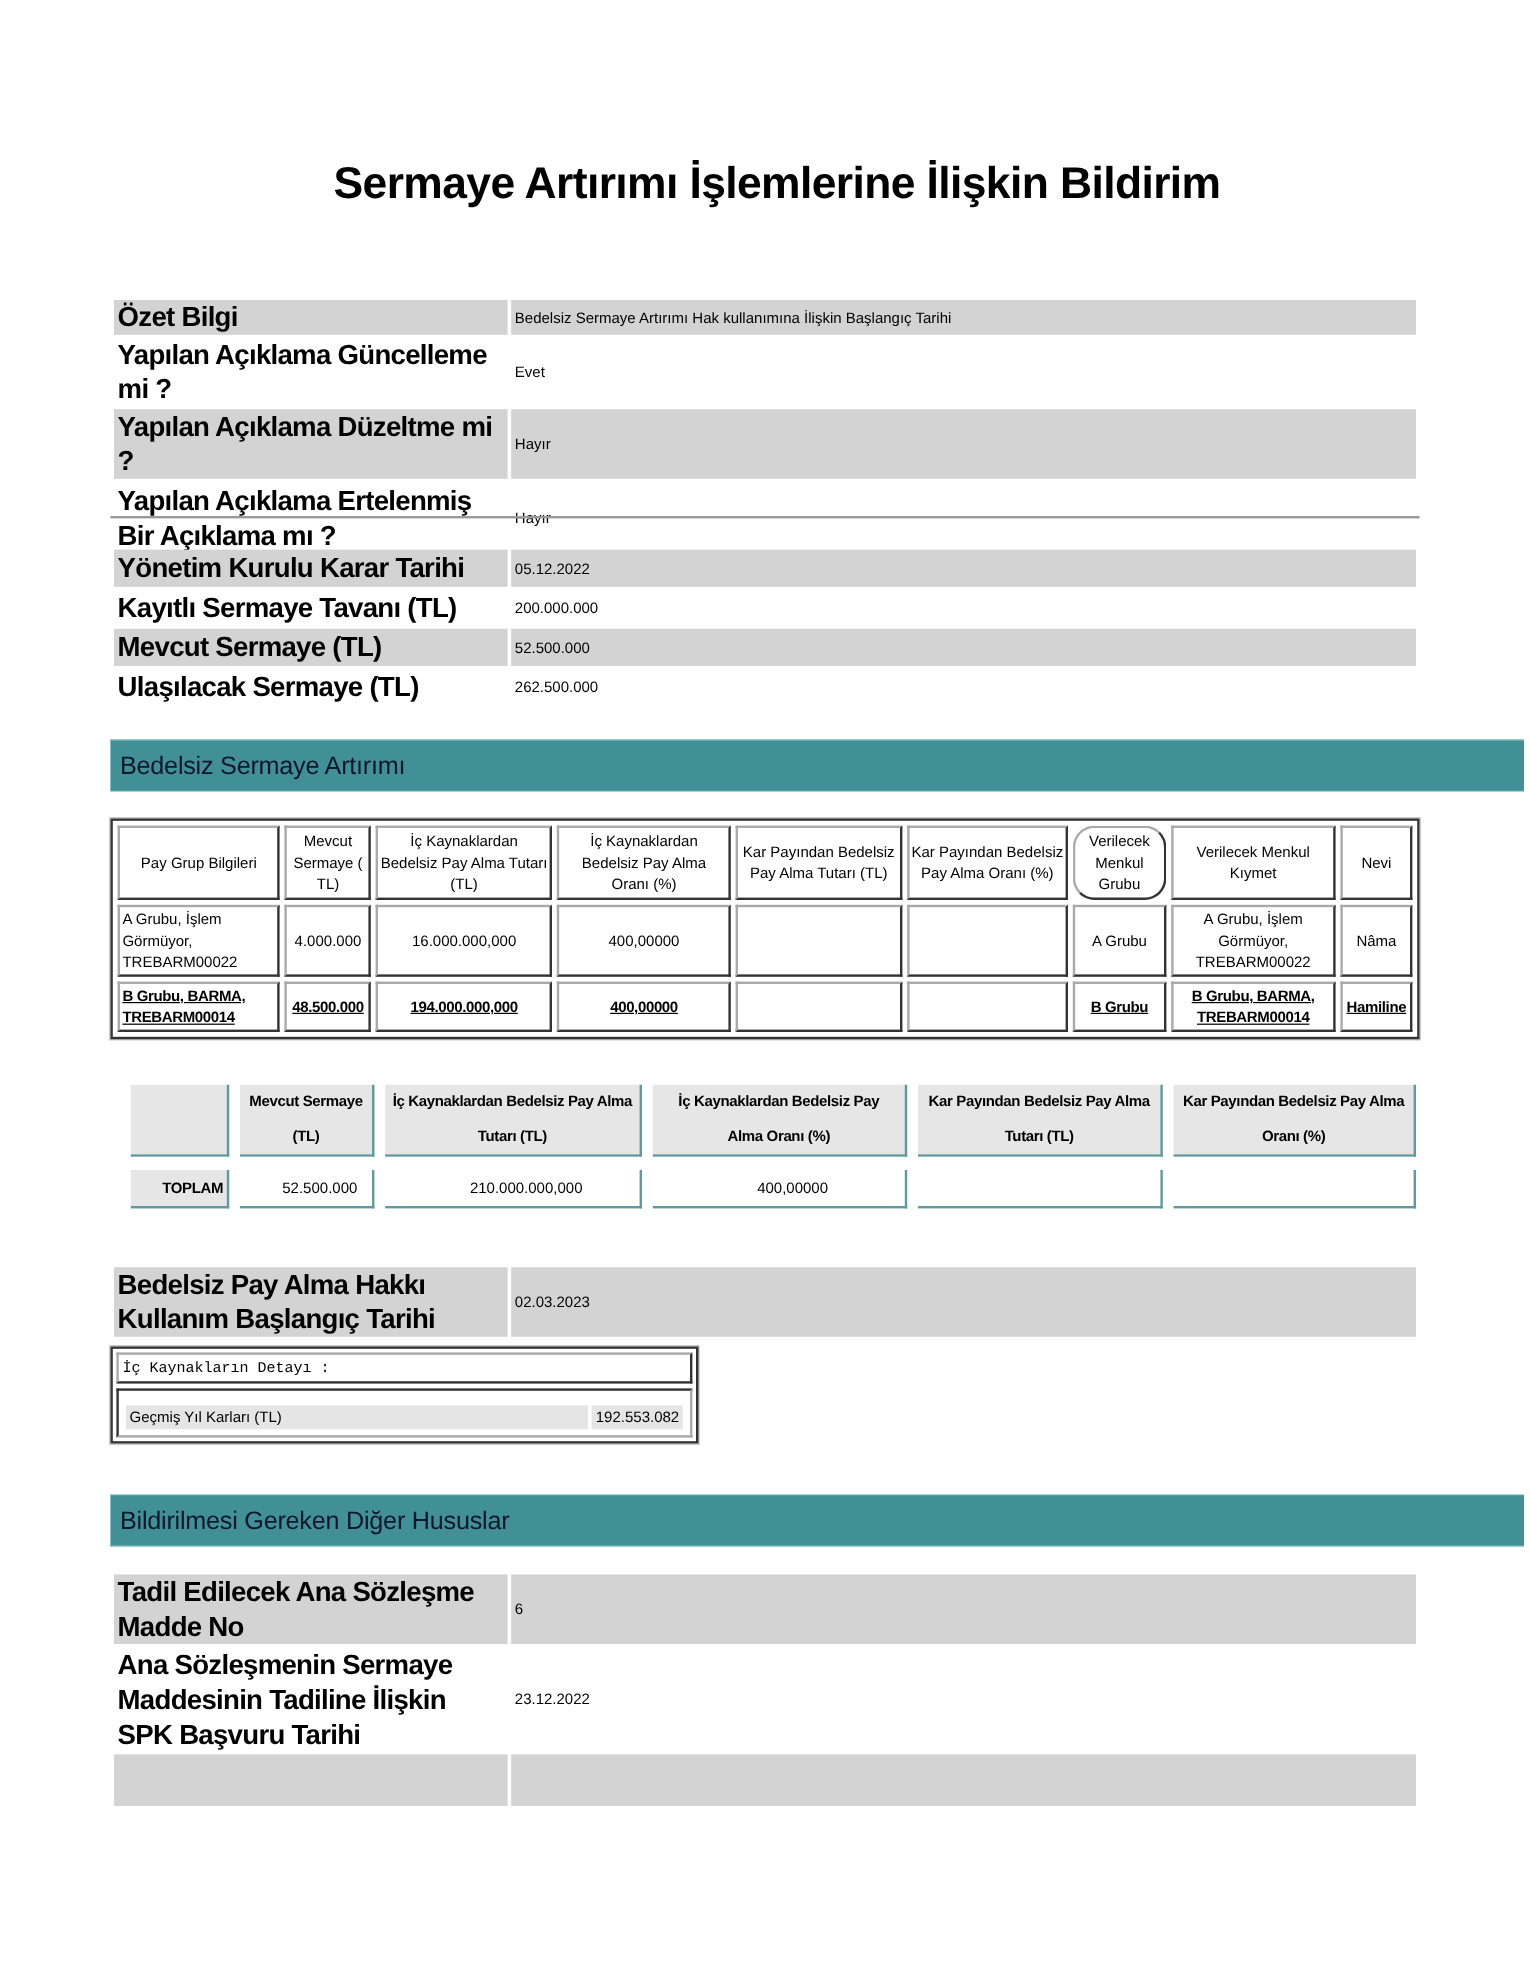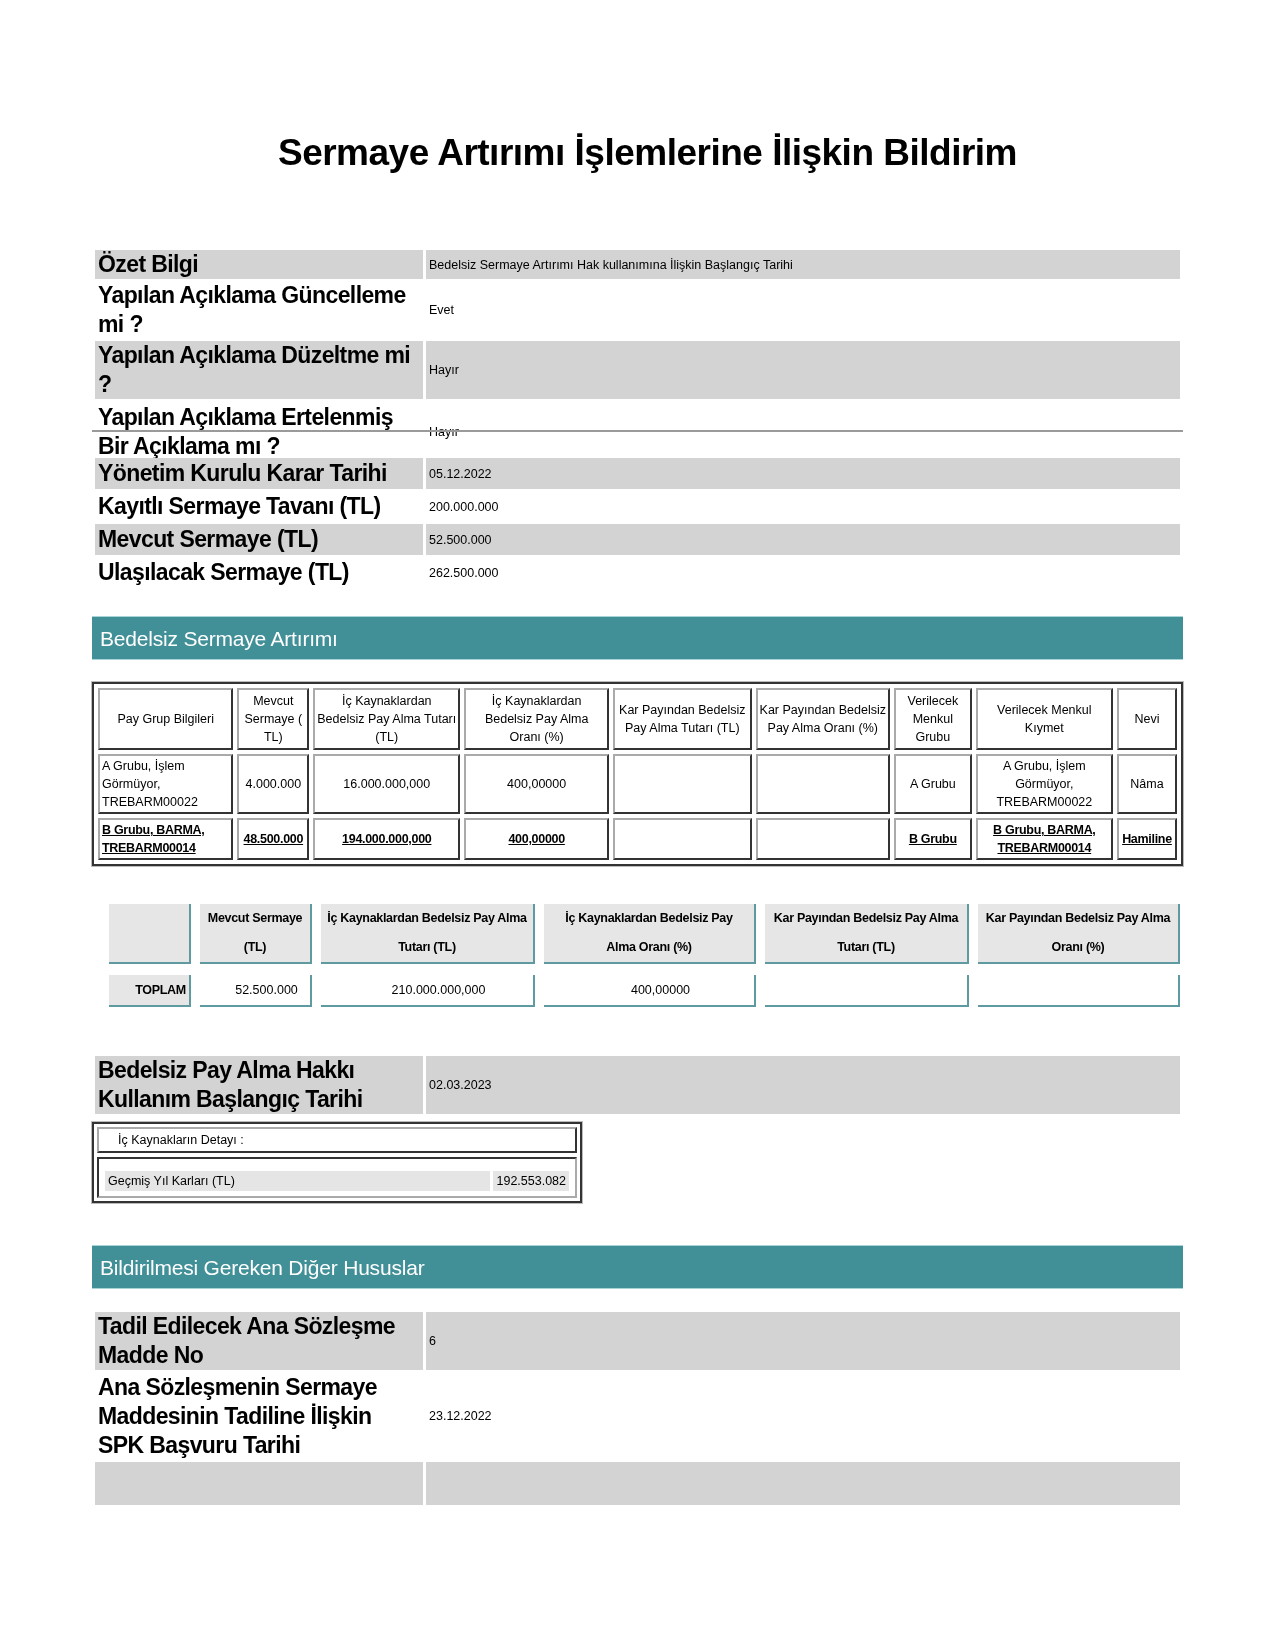--- a/index.html
+++ b/index.html
@@ -7,35 +7,35 @@
   .page-title { position: absolute; left: 0; width: 1295px; top: 132px; text-align: center; font-size: 37px; font-weight: bold; letter-spacing: -0.5px; }
 
   .kv { position: absolute; left: 92px; width: 1091px; border-collapse: separate; border-spacing: 3px 2px; }
   .kv td { padding: 0 3px; vertical-align: middle; }
   .kv td.k { width: 322px; font-size: 23px; font-weight: bold; letter-spacing: -0.6px; line-height: 29px; }
   .kv td.v { font-size: 12.5px; margin-top: 18px; }
   .kv tr.shaded td { background: #d3d3d3; }
 
   .hr { position: absolute; left: 92px; width: 1091px; height: 0; border-top: 2px solid #9a9a9a; }
 
-  .section-bar { position: absolute; left: 92px; width: 1091px; height: 44px; background: #418f97; border-top: 1px solid #a9d4d8; border-bottom: 1px solid #a9d4d8; color: #ffffff; font-size: 21px; line-height: 44px; padding-left: 8px; box-sizing: border-box; letter-spacing: -0.2px; }
+  .section-bar { position: absolute; left: 92px; width: 1178px; height: 44px; background: #418f97; border-top: 1px solid #a9d4d8; border-bottom: 1px solid #a9d4d8; color: #0f172a; font-size: 21px; line-height: 44px; padding-left: 8px; box-sizing: border-box; letter-spacing: -0.2px; }
 
   .grp { position: absolute; left: 92px; top: 682px; width: 1091px; border: 2px solid #333; border-collapse: separate; border-spacing: 4px; font-size: 12.5px; box-shadow: 0 0 0 1px #bbb; }
   .grp td { border: 2px solid; border-color: #aaa #333 #333 #aaa; text-align: center; vertical-align: middle; padding: 1px 2px; line-height: 18px; }
   .grp td.left { text-align: left; }
   .grp tr.bold td { font-weight: bold; letter-spacing: -0.3px; }
 
   .tot { position: absolute; left: 100px; top: 904px; border-collapse: separate; border-spacing: 9px 0; font-size: 12.5px; }
   .tot th { background: #e6e6e6; font-weight: bold; letter-spacing: -0.3px; line-height: 29px; height: 58px; padding: 0 6px; border-right: 2px solid #5f9aa0; border-bottom: 2px solid #5f9aa0; text-align: center; vertical-align: middle; }
   .tot tr.spacer td { height: 9px; border: none; }
   .tot td { height: 28px; text-align: center; vertical-align: middle; border-right: 2px solid #5f9aa0; border-bottom: 2px solid #5f9aa0; background: #fff; padding-left: 24px; }
   .tot td.lbl { background: #e6e6e6; font-weight: bold; letter-spacing: -0.3px; }
 
   .detail { position: absolute; left: 92px; top: 1122px; width: 490px; border: 2px solid #333; box-shadow: 0 0 0 1px #bbb; padding: 3px; box-sizing: border-box; font-size: 12.5px; }
-  .detail .head { border: 2px solid; border-color: #aaa #333 #333 #aaa; padding: 2px 19px; line-height: 18px; }
+  .detail .head { border: 2px solid; border-color: #aaa #333 #333 #aaa; padding: 2px 3px; line-height: 18px; font-family: Liberation Mono, monospace; }
   .detail .body { margin-top: 4px; border: 2px solid; border-color: #333 #aaa #aaa #333; padding: 10px 3px 3px 3px; }
   .detail table { width: 100%; border-collapse: separate; border-spacing: 3px 2px; }
   .detail td { padding: 1px 3px; line-height: 18px; }
   .detail td.amt { width: 68px; text-align: right; }
   .detail tr.shaded td { background: #e5e5e5; }
 </style>
 </head>
 <body>
 
 <div class="page-title">Sermaye Artırımı İşlemlerine İlişkin Bildirim</div>
@@ -88,21 +88,21 @@
 
 <table class="grp">
   <tbody>
       <tr style="height:62px;">
     <td style="width:128px;">Pay Grup Bilgileri</td>
     <td style="width:64px;">Mevcut Sermaye ( TL)</td>
     <td style="width:140px;">İç Kaynaklardan Bedelsiz Pay Alma Tutarı (TL)</td>
     <td style="width:138px;">İç Kaynaklardan Bedelsiz Pay Alma Oranı (%)</td>
     <td style="width:132px;">Kar Payından Bedelsiz Pay Alma Tutarı (TL)</td>
     <td style="width:128px;">Kar Payından Bedelsiz Pay Alma Oranı (%)</td>
-    <td style="width:70px;">Verilecek Menkul Grubu</td>
+    <td style="width:70px;border-radius:18px;">Verilecek Menkul Grubu</td>
     <td style="width:130px;">Verilecek Menkul Kıymet</td>
     <td style="width:52px;">Nevi</td>
   </tr>
   <tr style="height:58px;">
     <td class="left">A Grubu, İşlem Görmüyor, TREBARM00022</td>
     <td>4.000.000</td>
     <td>16.000.000,000</td>
     <td>400,00000</td>
     <td></td>
     <td></td>

